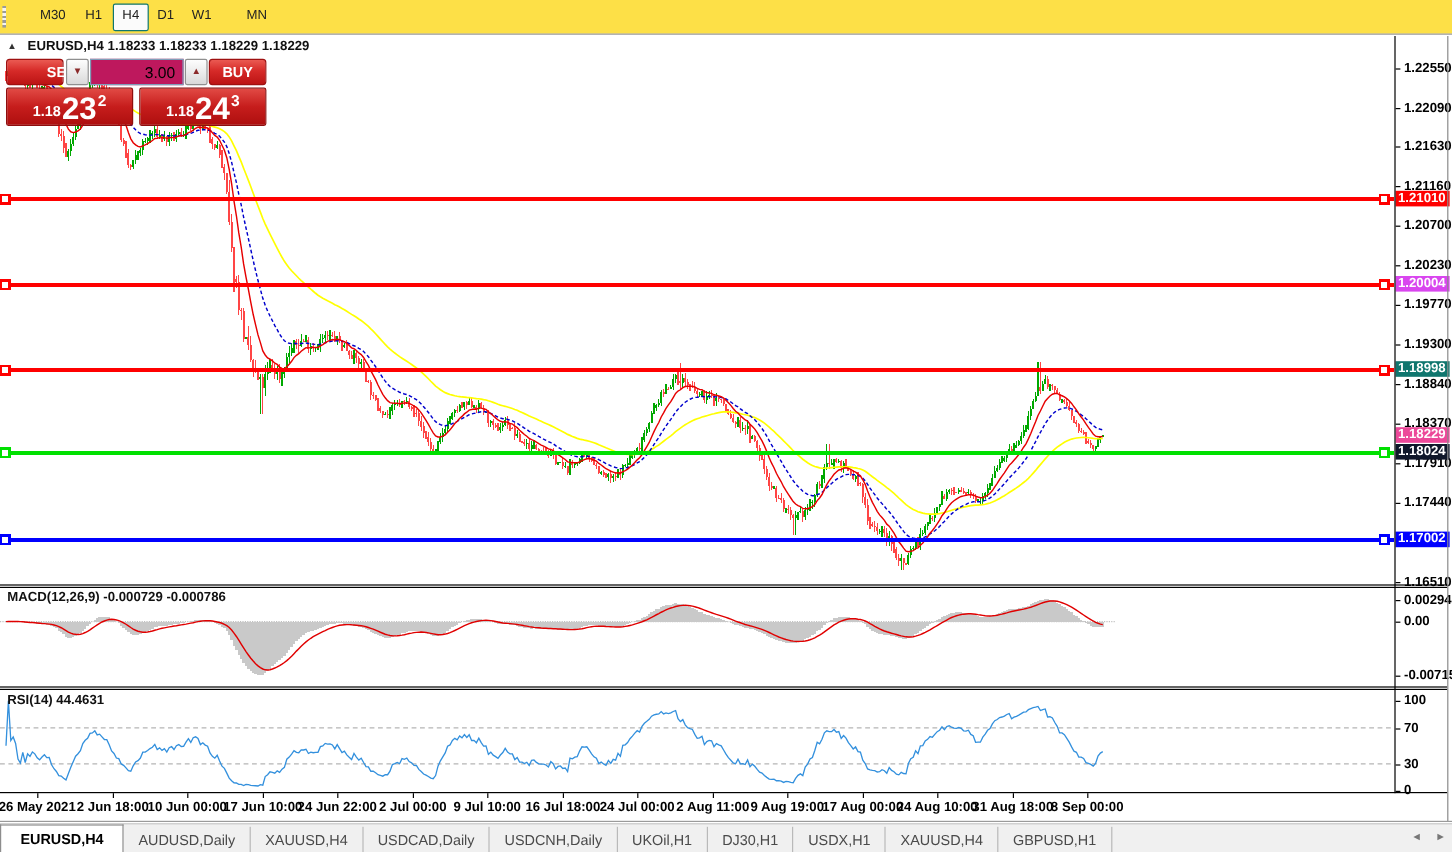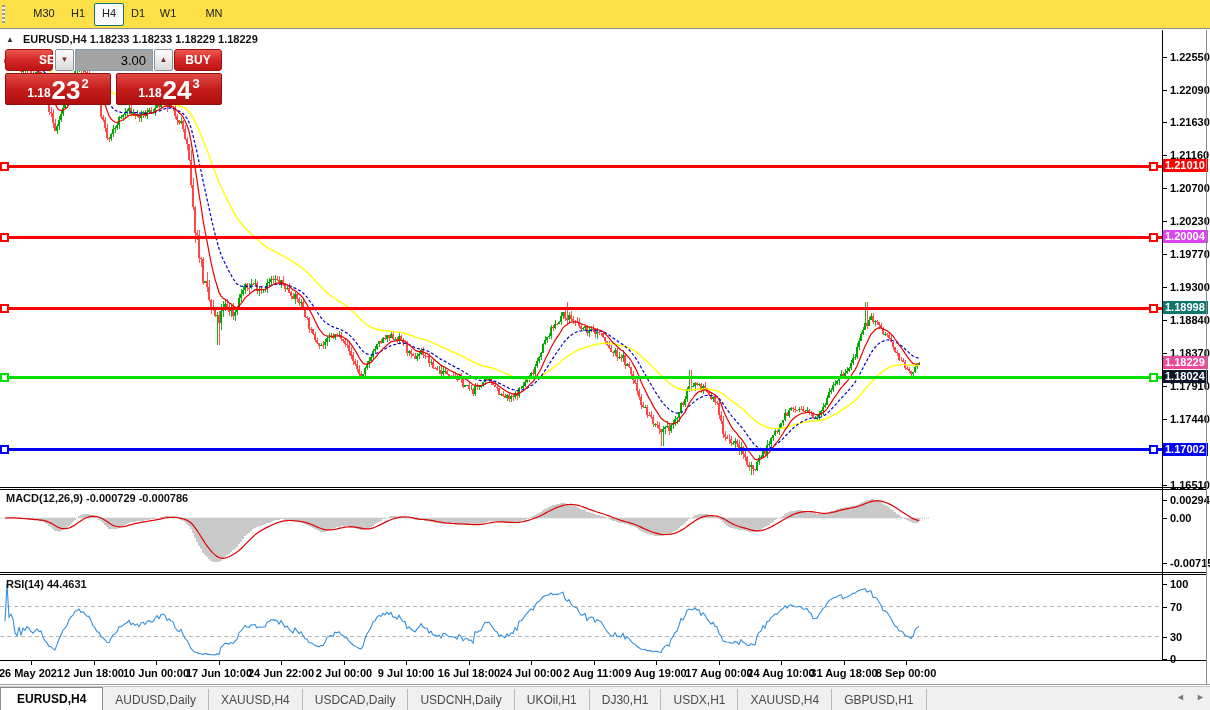--- a/index.html
+++ b/index.html
@@ -18,21 +18,21 @@
   svg{display:block;}
   #chartTitle{left:6px;top:33px;height:13px;font-size:11px;font-weight:bold;color:#111;white-space:nowrap;}
   #chartTitle .tri{font-size:8px;margin-right:6px;vertical-align:1px;color:#333;}
   
   #oneclick{left:5px;top:49px;width:217px;height:56px;}
   .ocbtn{background:linear-gradient(180deg,#ea5a52 0%,#d62a28 45%,#bc1414 100%);
      color:#fff;font-size:12px;font-weight:bold;text-align:center;border:1px solid #9e1010;
      border-radius:3px;height:22px;line-height:20px;box-sizing:border-box;}
   .spin{background:linear-gradient(180deg,#fdfdfd,#d9d9d9);border:1px solid #8f8f8f;border-radius:2px;
      height:22px;box-sizing:border-box;text-align:center;font-size:8px;color:#8b2a2a;line-height:20px;}
-  #volField{left:70px;top:0;width:78px;height:22px;border:1px solid #7f9db9;background:#a3a3a3;box-sizing:border-box;
+  #volField{left:70px;top:0;width:78px;height:22px;border:1px solid #7f9db9;background:#be185d;box-sizing:border-box;
      font-size:13px;text-align:right;padding:0 6px 0 0;font-family:"Liberation Sans",sans-serif;color:#000;}
   .pxbox{top:24px;width:106px;height:32px;background:linear-gradient(180deg,#e14a44 0%,#c61d1c 50%,#ae0f0f 100%);
      border:1px solid #8f0d0d;border-radius:2px;color:#fff;box-sizing:border-box;
      display:flex;align-items:flex-end;justify-content:center;padding-bottom:1px;}
   .px-small{font-size:12px;font-weight:bold;margin:0 1px 3px 0;}
   .px-big{font-size:26px;font-weight:bold;line-height:26px;}
   .px-sup{font-size:13px;font-weight:bold;margin:1px 0 12px 1px;}
   
   .hsep{left:0;width:1206px;height:1px;background:#000;}
   

